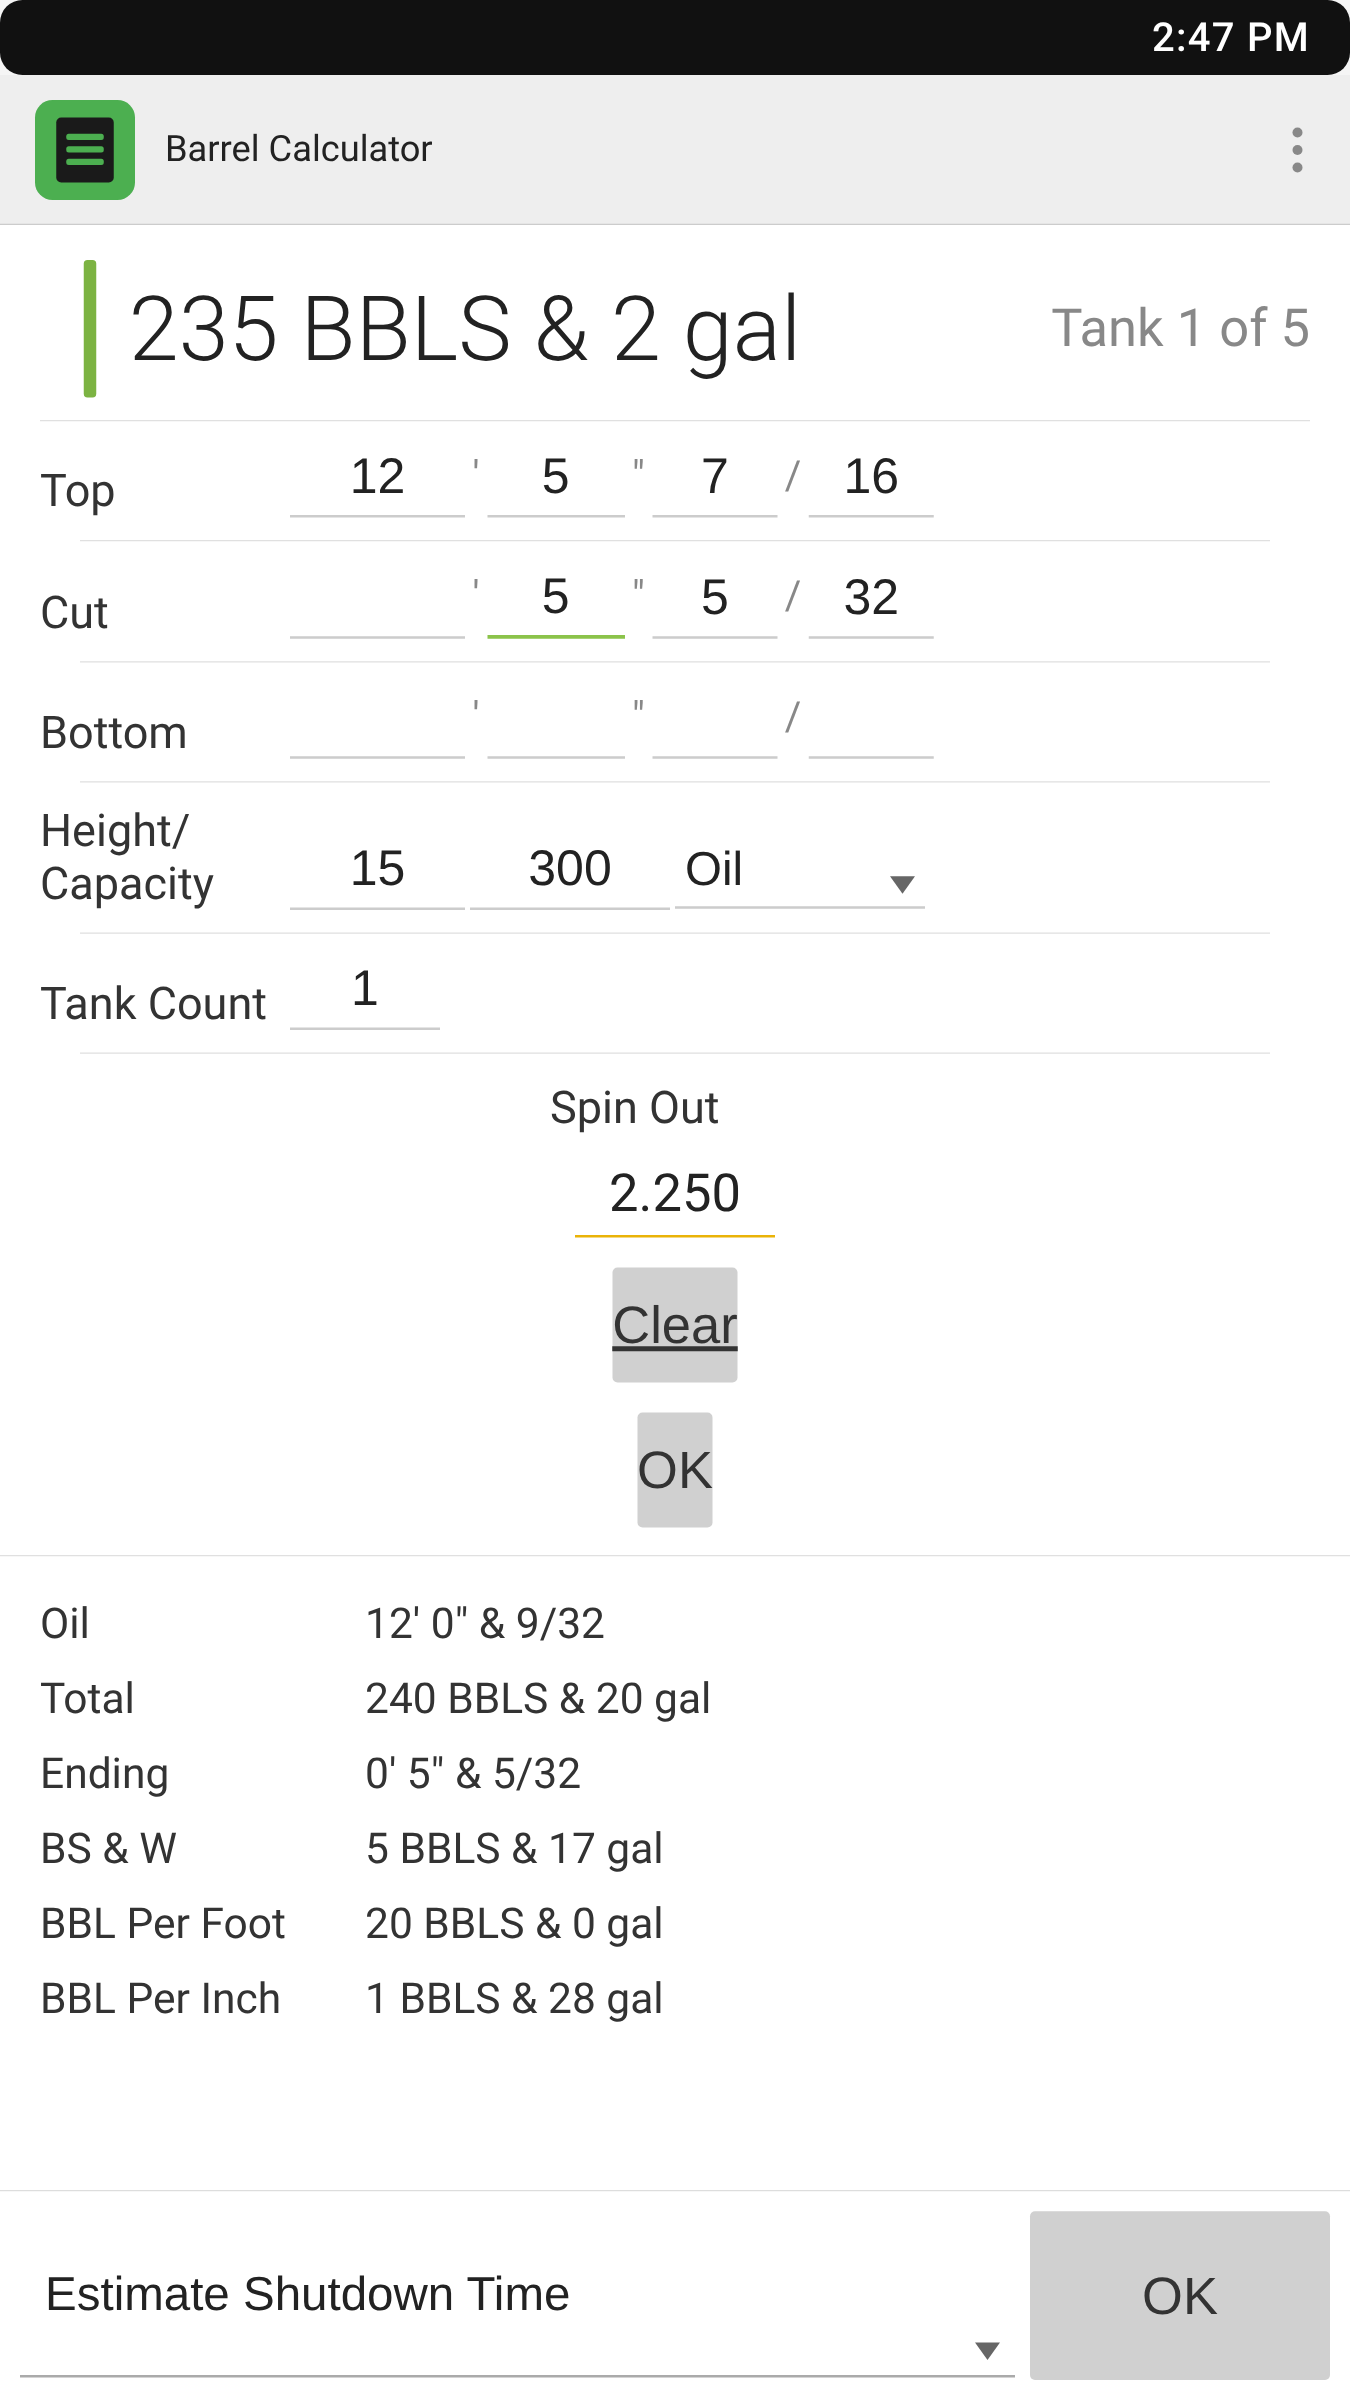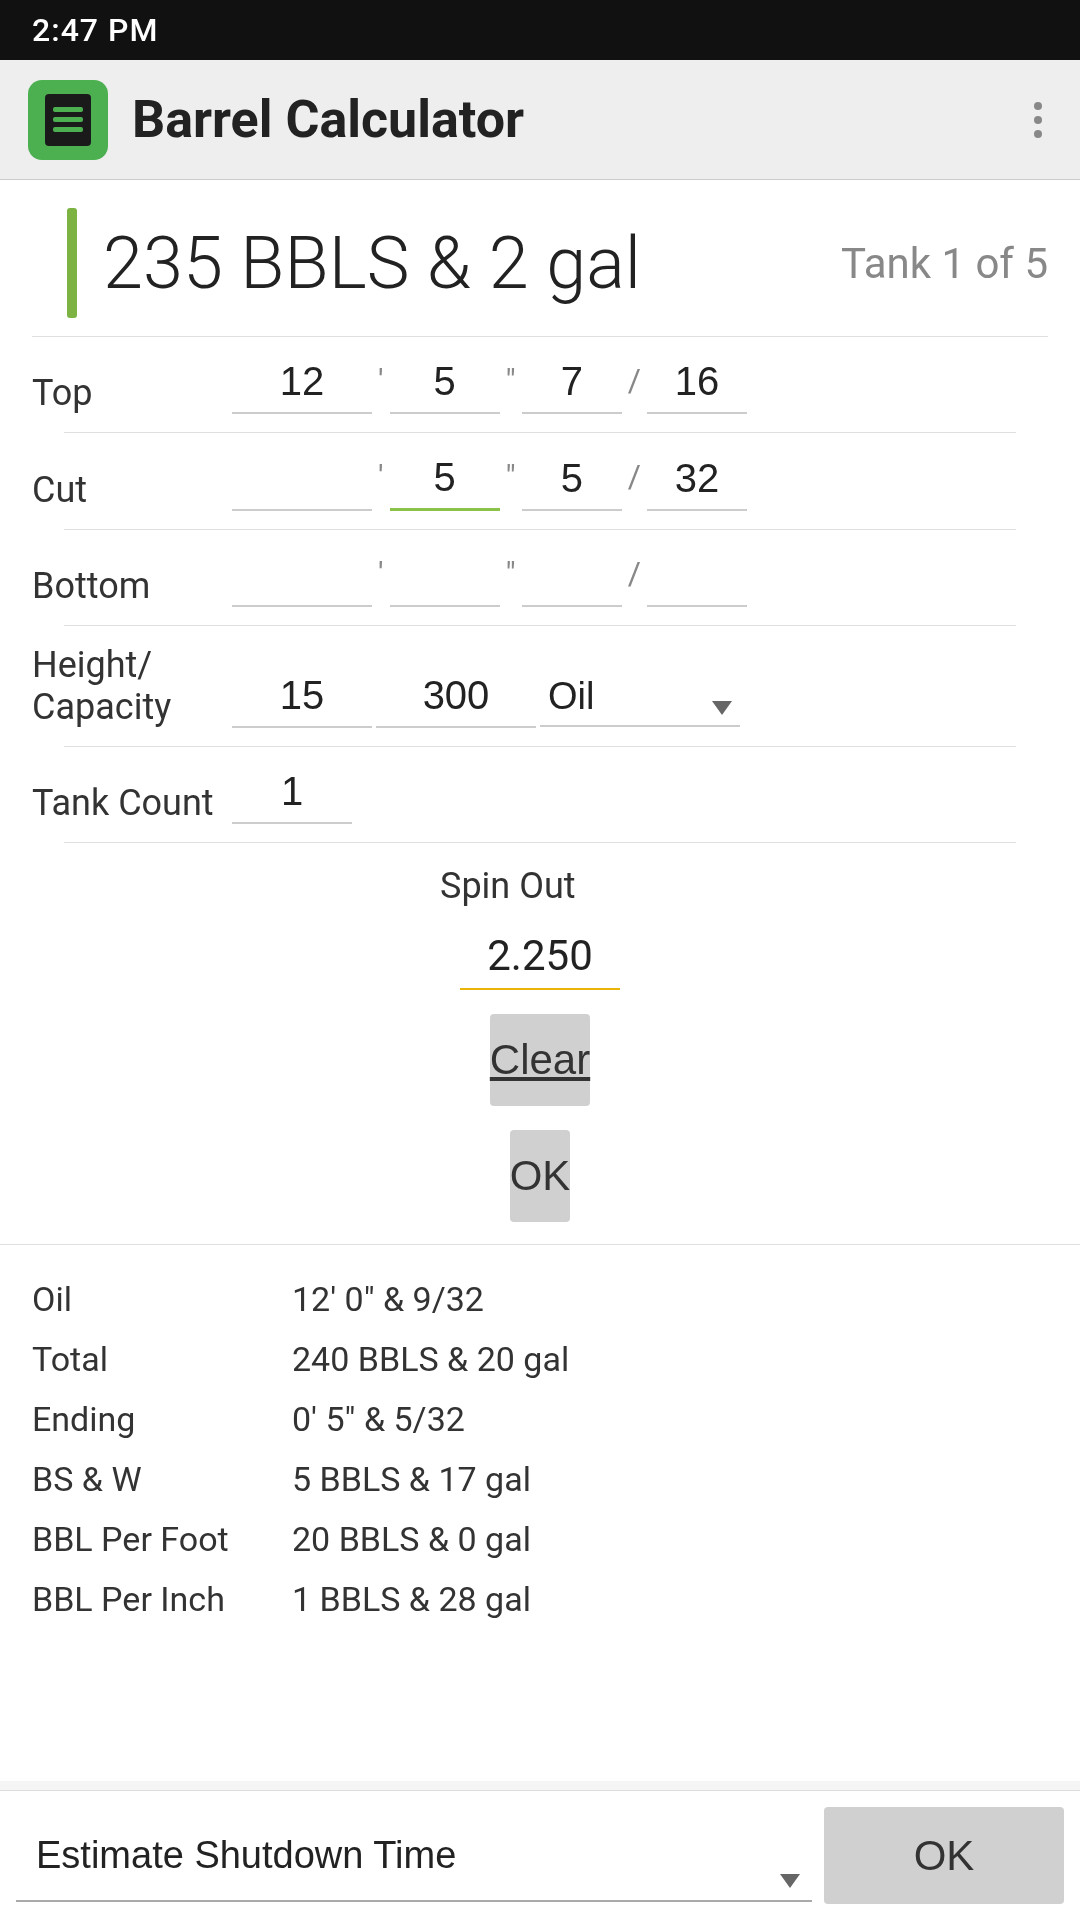--- a/index.html
+++ b/index.html
@@ -13,24 +13,26 @@
       color: #222;
     }
 
     
     .status-bar {
       background: #111;
       color: #fff;
       height: 60px;
       display: flex;
       align-items: center;
+      justify-content: flex-end;
       padding: 0 32px;
       font-size: 32px;
       font-weight: 500;
       letter-spacing: 1px;
+      border-radius: 18px;
     }
 
     
     .app-bar {
       background: #eeeeee;
       height: 120px;
       display: flex;
       align-items: center;
       padding: 0 28px;
       border-bottom: 1px solid #ccc;
@@ -58,22 +60,22 @@
       align-items: center;
       gap: 5px;
     }
     .app-icon-line {
       width: 30px;
       height: 5px;
       background: #4caf50;
       border-radius: 2px;
     }
     .app-title {
-      font-size: 52px;
-      font-weight: 700;
+      font-size: 29px;
+      font-weight: 400;
       color: #222;
       flex: 1;
     }
     .more-icon {
       display: flex;
       flex-direction: column;
       gap: 6px;
       cursor: pointer;
       padding: 10px;
     }
@@ -280,21 +282,21 @@
 
     
     .bottom-row {
       position: fixed;
       bottom: 0;
       width: 1080px;
       background: #fff;
       display: flex;
       align-items: stretch;
       border-top: 1px solid #ddd;
-      height: 130px;
+      height: 168px;
     }
     .estimate-dropdown-wrap {
       flex: 1;
       display: flex;
       align-items: center;
       padding: 0 20px;
       position: relative;
       border-bottom: 2px solid #aaa;
       margin: 18px 0 18px 16px;
     }

